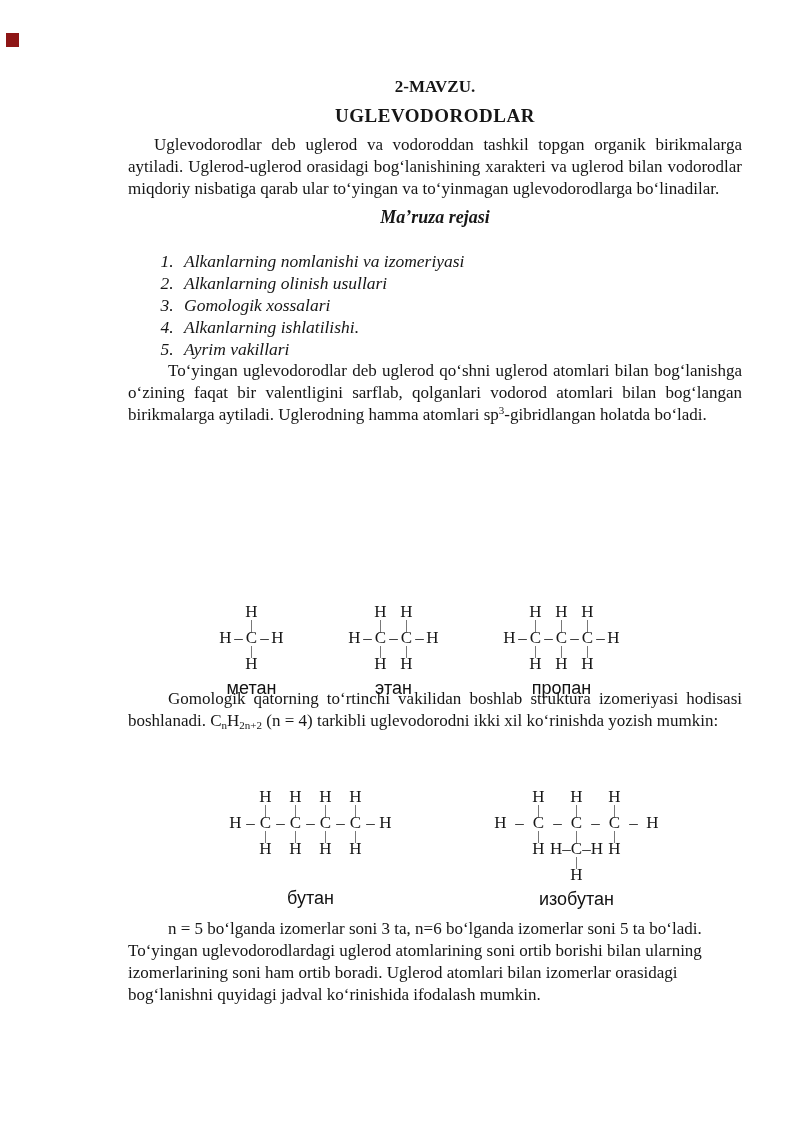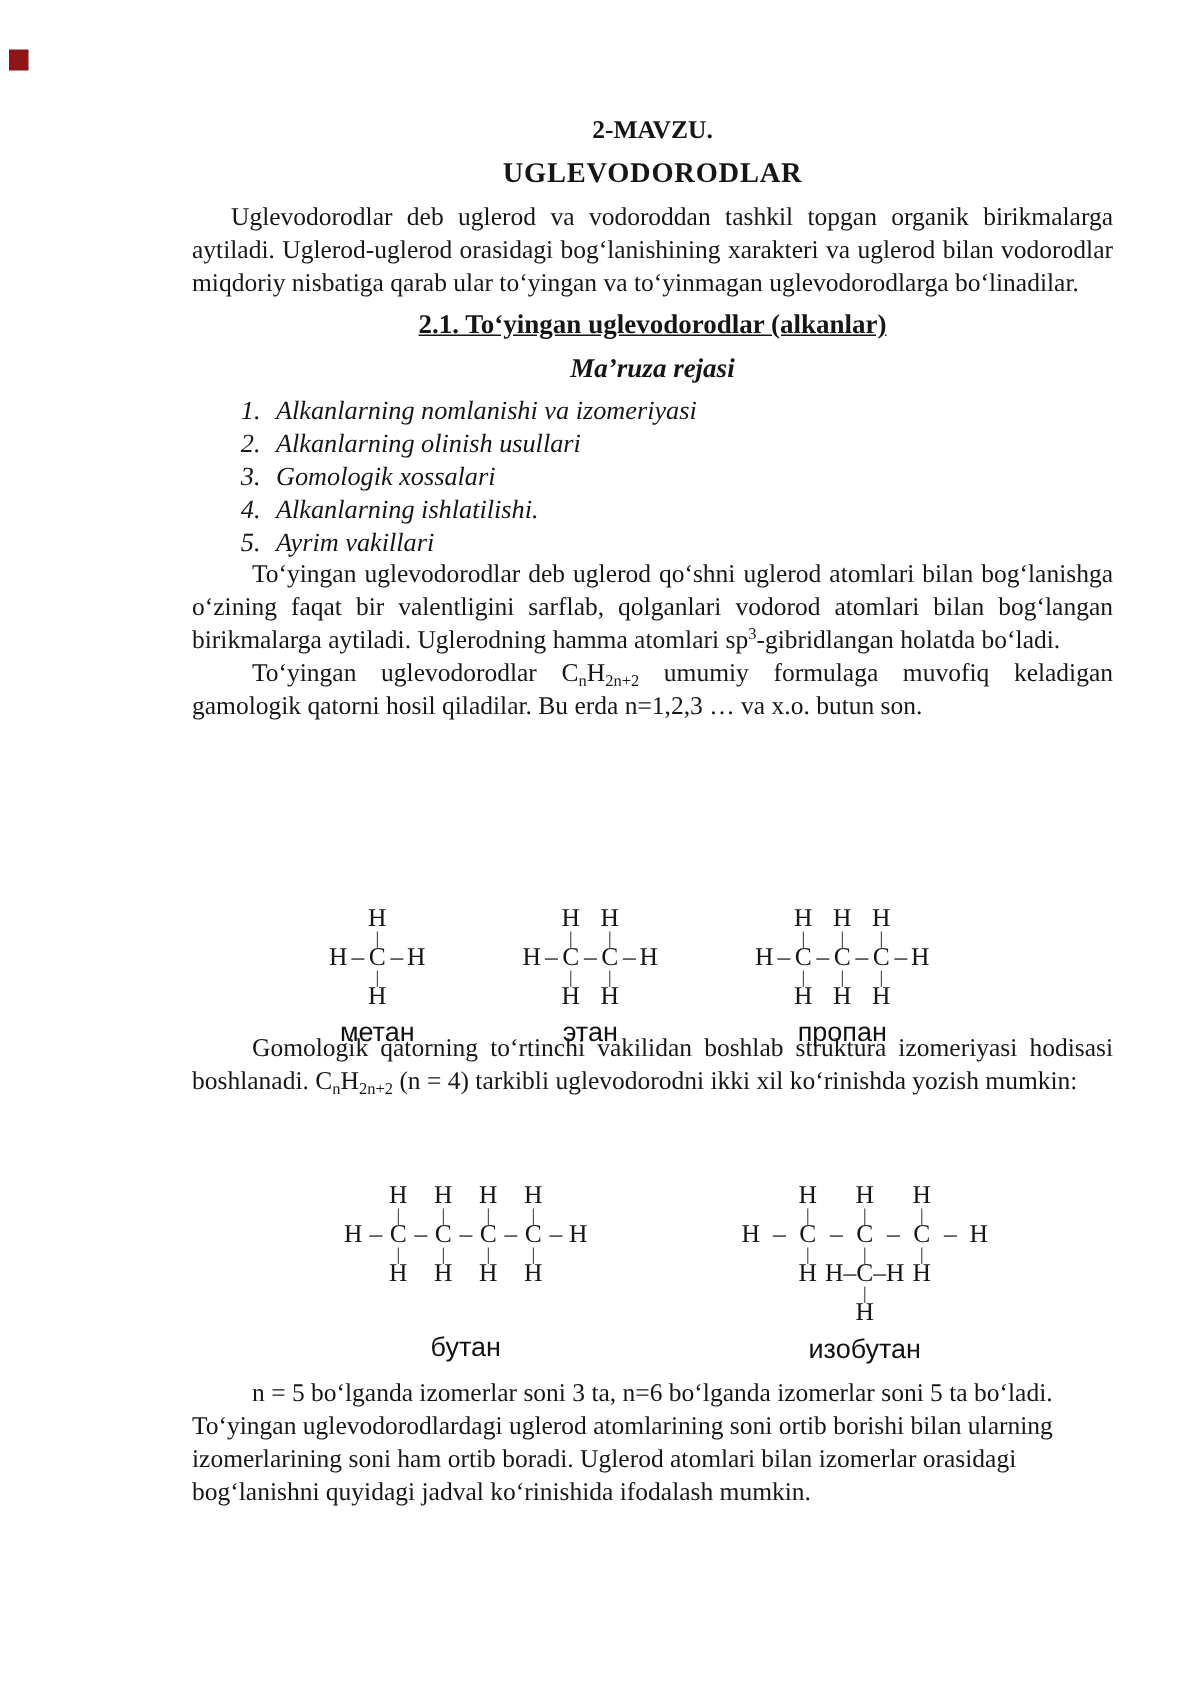--- a/index.html
+++ b/index.html
@@ -37,21 +37,21 @@
   p.indent { text-indent:40px; }
   p.left { text-align:left; }
   .section-heading {
     text-align:center; font-weight:bold; font-size:18px; line-height:24px; margin-top:4px;
   }
   .section-heading span { text-decoration:underline; }
   .plan-title {
     text-align:center; font-weight:bold; font-style:italic; font-size:18px; line-height:22px; margin-top:6px;
   }
   ol.plan {
-    margin-top:6px; padding-left:50px;
+    margin-top:22px; padding-left:50px;
     font-style:italic; font-size:17.5px;
   }
   ol.plan li { line-height:22px; padding-left:6px; }
   sup.s { font-size:11px; line-height:0; vertical-align:6px; }
   sub.s { font-size:11px; line-height:0; vertical-align:-3px; }
   b.lead { font-weight:bold; }
 
   
   .mol-row { display:flex; align-items:flex-start; }
   .mol-row1 { padding-left:219px; gap:64px; margin-top:12px; margin-bottom:2px; }
@@ -76,35 +76,33 @@
 <div class="page">
   <div class="red-marker" style="background: rgb(142, 22, 22);"></div>
 
   <div class="content">
 
     <div class="t-topic">2-MAVZU.</div>
     <div class="t-main">UGLEVODORODLAR</div>
 
     <p class="body indent-sm">Uglevodorodlar deb uglerod va vodoroddan tashkil topgan organik birikmalarga aytiladi. Uglerod-uglerod orasidagi bog‘lanishining xarakteri va uglerod bilan vodorodlar miqdoriy nisbatiga qarab ular to‘yingan va to‘yinmagan uglevodorodlarga bo‘linadilar.</p>
 
-    <div class="section-heading"><span>2.1. To‘yingan uglevodorodlar (alkanlar)</span></div>
 
     <div class="plan-title">Ma’ruza rejasi</div>
 
     <ol class="plan">
       <li>Alkanlarning nomlanishi va izomeriyasi</li>
       <li>Alkanlarning olinish usullari</li>
       <li>Gomologik xossalari</li>
       <li>Alkanlarning ishlatilishi.</li>
       <li>Ayrim vakillari</li>
     </ol>
 
     <p class="body indent"><span>To‘yingan uglevodorodlar deb uglerod qo‘shni uglerod atomlari bilan bog‘lanishga o‘zining faqat bir valentligini sarflab, qolganlari vodorod atomlari bilan bog‘langan birikmalarga aytiladi. Uglerodning hamma atomlari sp</span><sup class="s">3</sup><span>-gibridlangan holatda bo‘ladi.</span></p>
 
-    <p class="body indent"><span>To‘yingan uglevodorodlar C</span><sub class="s">n</sub><span>H</span><sub class="s">2n+2</sub><span> umumiy formulaga muvofiq keladigan gamologik qatorni hosil qiladilar. Bu erda n=1,2,3 … va x.o. butun son.</span></p>
 
 
   </div>
 
   <div style="position:absolute; top:591px; left:0; width:800px;">
     <div class="mol-row mol-row1">
       <div class="mol-wrap">
           <div class="mol-grid">
             <div class="mol-r">
               <span class="mol-c" style="width: 13px;"></span>

